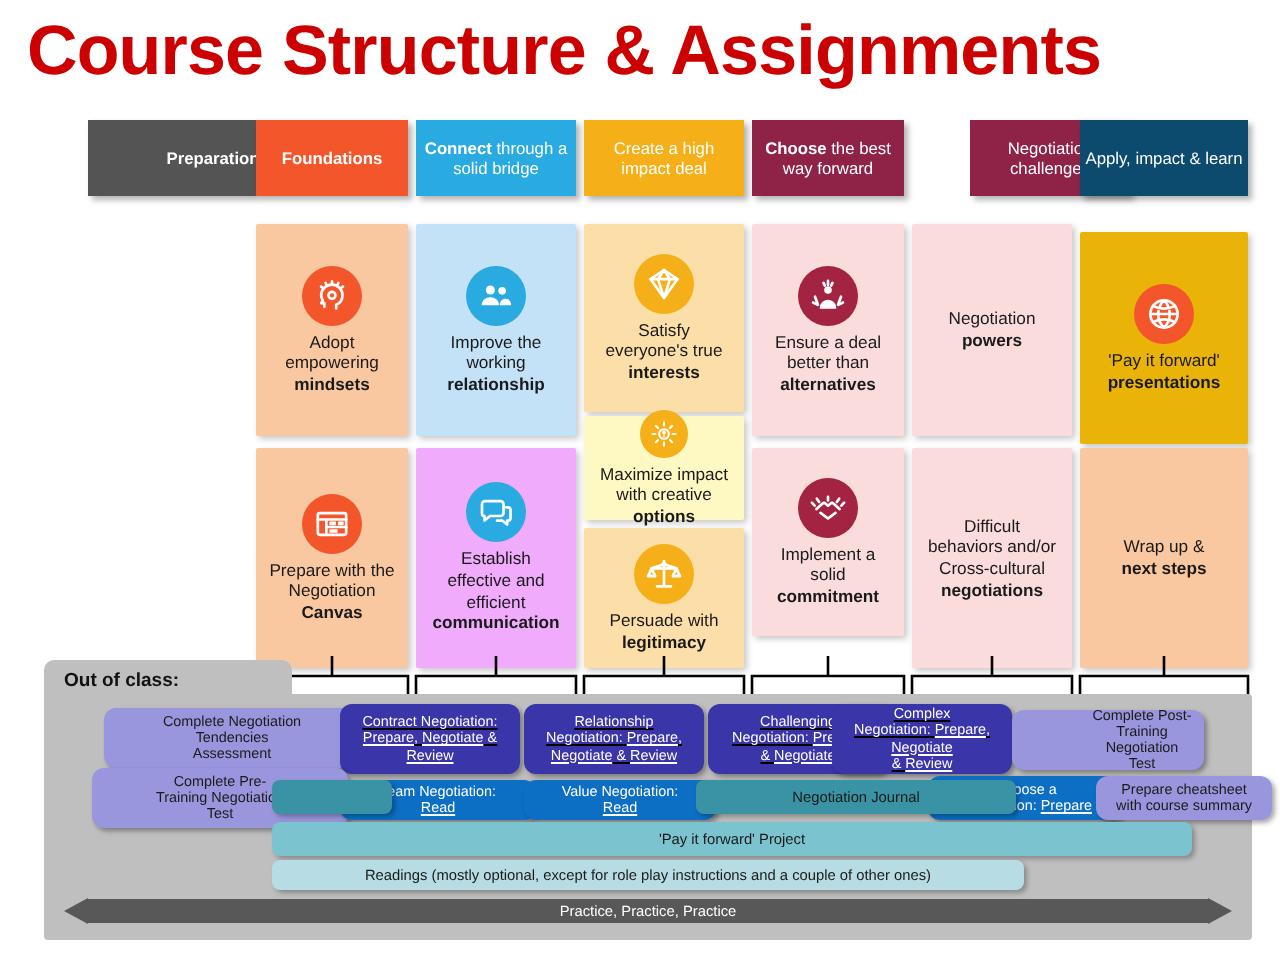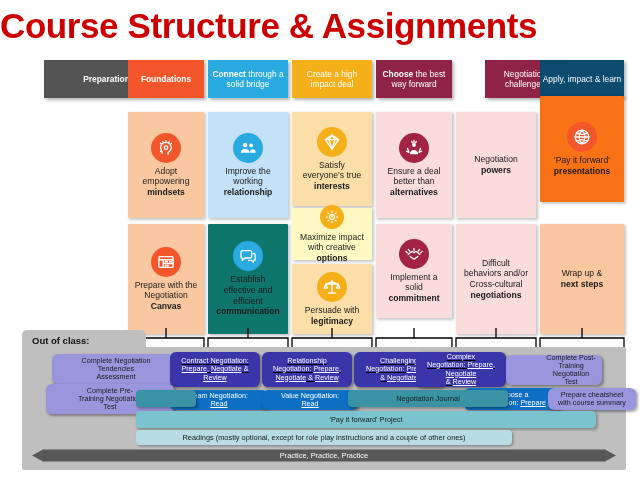--- a/index.html
+++ b/index.html
@@ -7,20 +7,21 @@
     width: 640px; height: 480px;
     background: #ffffff;
     font-family: "Liberation Sans", sans-serif;
     overflow: hidden;
   }
   #root { position: relative; width: 640px; height: 480px; background:#fff; }
 
   
   #title {
     position: absolute; left: 0; top: 4px; width: 564px;
+    text-align: center;
     font-size: 35px; font-weight: bold;
     color: #CC0000;
     letter-spacing: -0.4px;
     white-space: nowrap;
     line-height: 44px;
   }
 
   
   #headerband { position:absolute; left:44px; top:60px; height:38px; }
   .hdr {
@@ -168,21 +169,21 @@
         <div class="icon-circle" style="width: 30px; height: 30px; background: rgb(41, 171, 226);">
           <svg width="20" height="20" viewBox="0 0 24 24" xmlns="http://www.w3.org/2000/svg">
             <circle fill="#fff" cx="8.6" cy="8.4" r="2.7"></circle>
             <circle fill="#fff" cx="15.7" cy="8.9" r="2.3"></circle>
             <path fill="#fff" d="M3.4 17.6c0-3 2.4-4.8 5.2-4.8s5.2 1.8 5.2 4.8z"></path>
             <path fill="#fff" d="M14.2 17.6c0-2.5 1.5-4 3.6-4 1.9 0 3.3 1.4 3.3 4z"></path>
           </svg>
         </div>
         <div class="txt"><span>Improve the</span><br><span>working</span><br><b>relationship</b></div>
       </div>
-      <div class="card" style="left: 208px; top: 224px; width: 80px; height: 110px; background: #0f766e;">
+      <div class="card" style="left: 208px; top: 224px; width: 80px; height: 110px; background: #f0abfc;">
         <div class="icon-circle" style="width: 30px; height: 30px; background: rgb(41, 171, 226);">
           <svg width="20" height="20" viewBox="0 0 24 24" xmlns="http://www.w3.org/2000/svg">
             <path fill="none" stroke="#fff" stroke-width="1.6" stroke-linecap="round" stroke-linejoin="round" d="M3.6 7.3c0-1 .8-1.8 1.8-1.8h9.3c1 0 1.8.8 1.8 1.8v5.3c0 1-.8 1.8-1.8 1.8H8.4l-3.3 2.7v-2.7h-.2c-.7 0-1.3-.6-1.3-1.3z"></path>
             <path fill="none" stroke="#fff" stroke-width="1.6" stroke-linecap="round" stroke-linejoin="round" d="M18 9.2h1.1c.9 0 1.6.7 1.6 1.6v4.8c0 .9-.7 1.6-1.6 1.6h-.4v2.3l-2.8-2.3h-3.3"></path>
           </svg>
         </div>
         <div class="txt"><span>Establish</span><br><span>effective and</span><br><span>efficient</span><br><b>communication</b></div>
       </div>
       <div class="card" style="left: 292px; top: 112px; width: 80px; height: 94px; background: rgb(252, 223, 168);">
         <div class="icon-circle" style="width: 30px; height: 30px; background: rgb(245, 175, 24);">
@@ -235,21 +236,21 @@
           </svg>
         </div>
         <div class="txt"><span>Implement a</span><br><span>solid</span><br><b>commitment</b></div>
       </div>
       <div class="card" style="left: 456px; top: 112px; width: 80px; height: 106px; background: rgb(251, 220, 220);">
         <div class="txt"><span>Negotiation</span><br><b>powers</b></div>
       </div>
       <div class="card" style="left: 456px; top: 224px; width: 80px; height: 110px; background: rgb(251, 220, 220);">
         <div class="txt"><span>Difficult</span><br><span>behaviors and/or</span><br><span>Cross-cultural</span><br><b>negotiations</b></div>
       </div>
-      <div class="card" style="left: 540px; top: 96px; width: 84px; height: 106px; background: #f97316; justify-content: center;">
+      <div class="card" style="left: 540px; top: 116px; width: 84px; height: 106px; background: #eab308; justify-content: center;">
         <div class="icon-circle" style="width: 30px; height: 30px; background: rgb(244, 86, 43);">
           <svg width="20" height="20" viewBox="0 0 24 24" xmlns="http://www.w3.org/2000/svg">
             <circle fill="none" stroke="#fff" stroke-width="1.6" stroke-linecap="round" stroke-linejoin="round" cx="12" cy="12" r="8.2"></circle>
             <path fill="none" stroke="#fff" stroke-width="1.6" stroke-linecap="round" stroke-linejoin="round" d="M3.8 12h16.4M12 3.8c2.3 2.3 3.5 5.1 3.5 8.2s-1.2 5.9-3.5 8.2c-2.3-2.3-3.5-5.1-3.5-8.2s1.2-5.9 3.5-8.2zM5.4 7.1c1.9 1.1 4.1 1.7 6.6 1.7s4.7-.6 6.6-1.7M5.4 16.9c1.9-1.1 4.1-1.7 6.6-1.7s4.7.6 6.6 1.7"></path>
           </svg>
         </div>
         <div class="txt"><span>'Pay it forward'</span><br><b>presentations</b></div>
       </div>
       <div class="card" style="left: 540px; top: 224px; width: 84px; height: 110px; background: rgb(250, 200, 160);">
         <div class="txt"><span>Wrap up &amp;</span><br><b>next steps</b></div>

